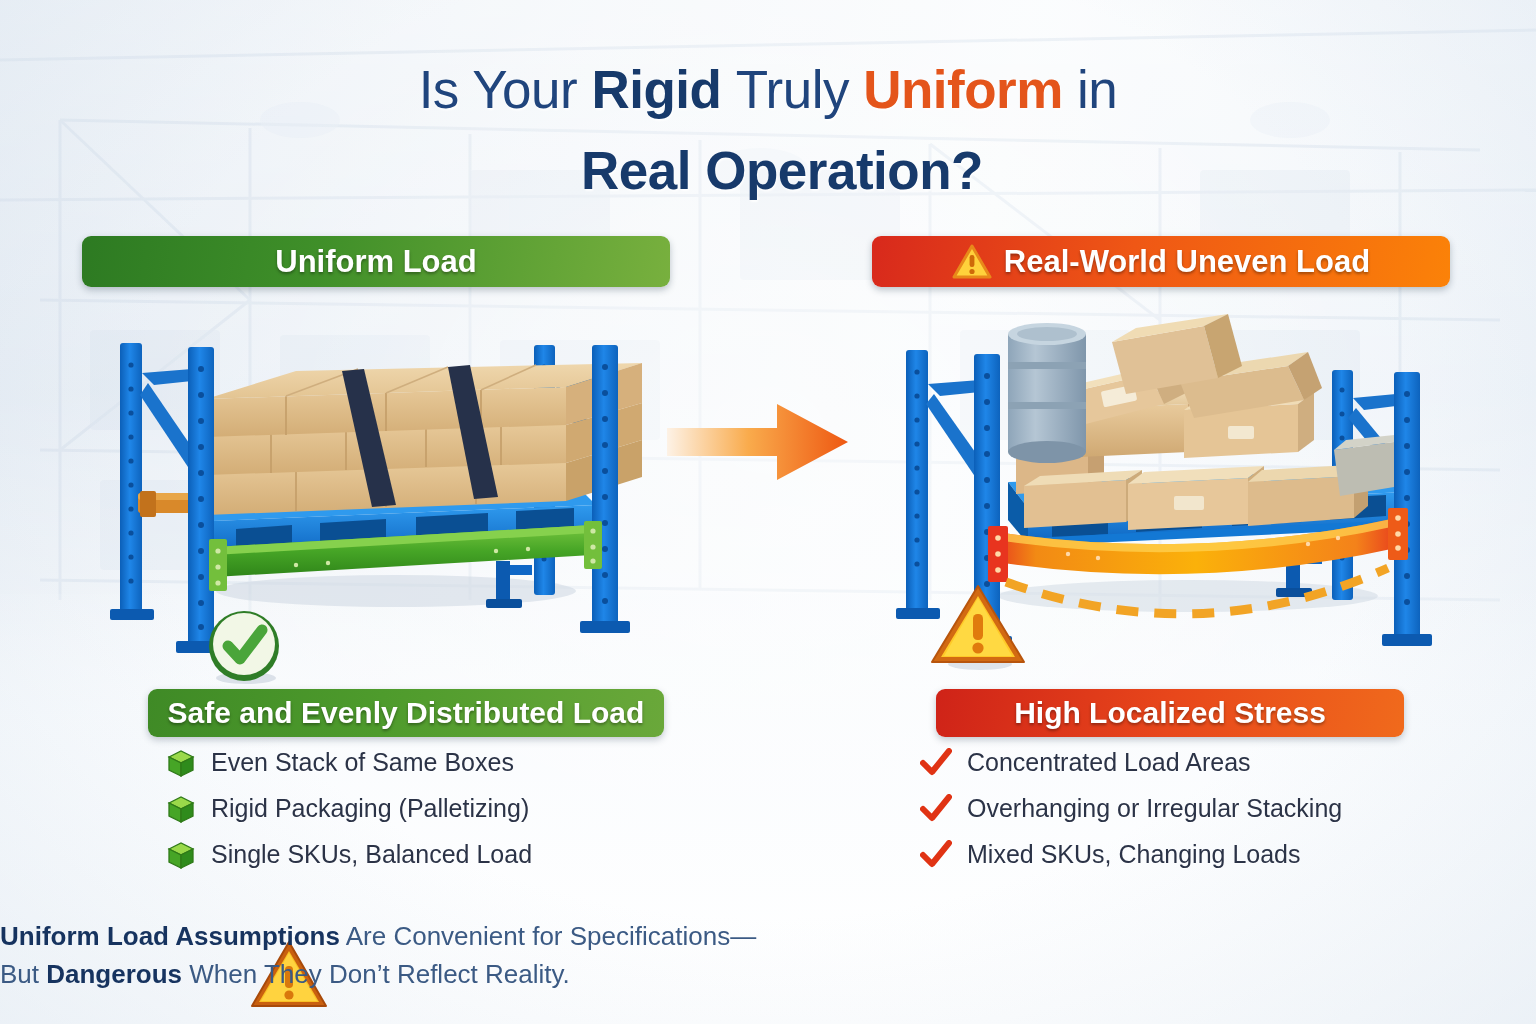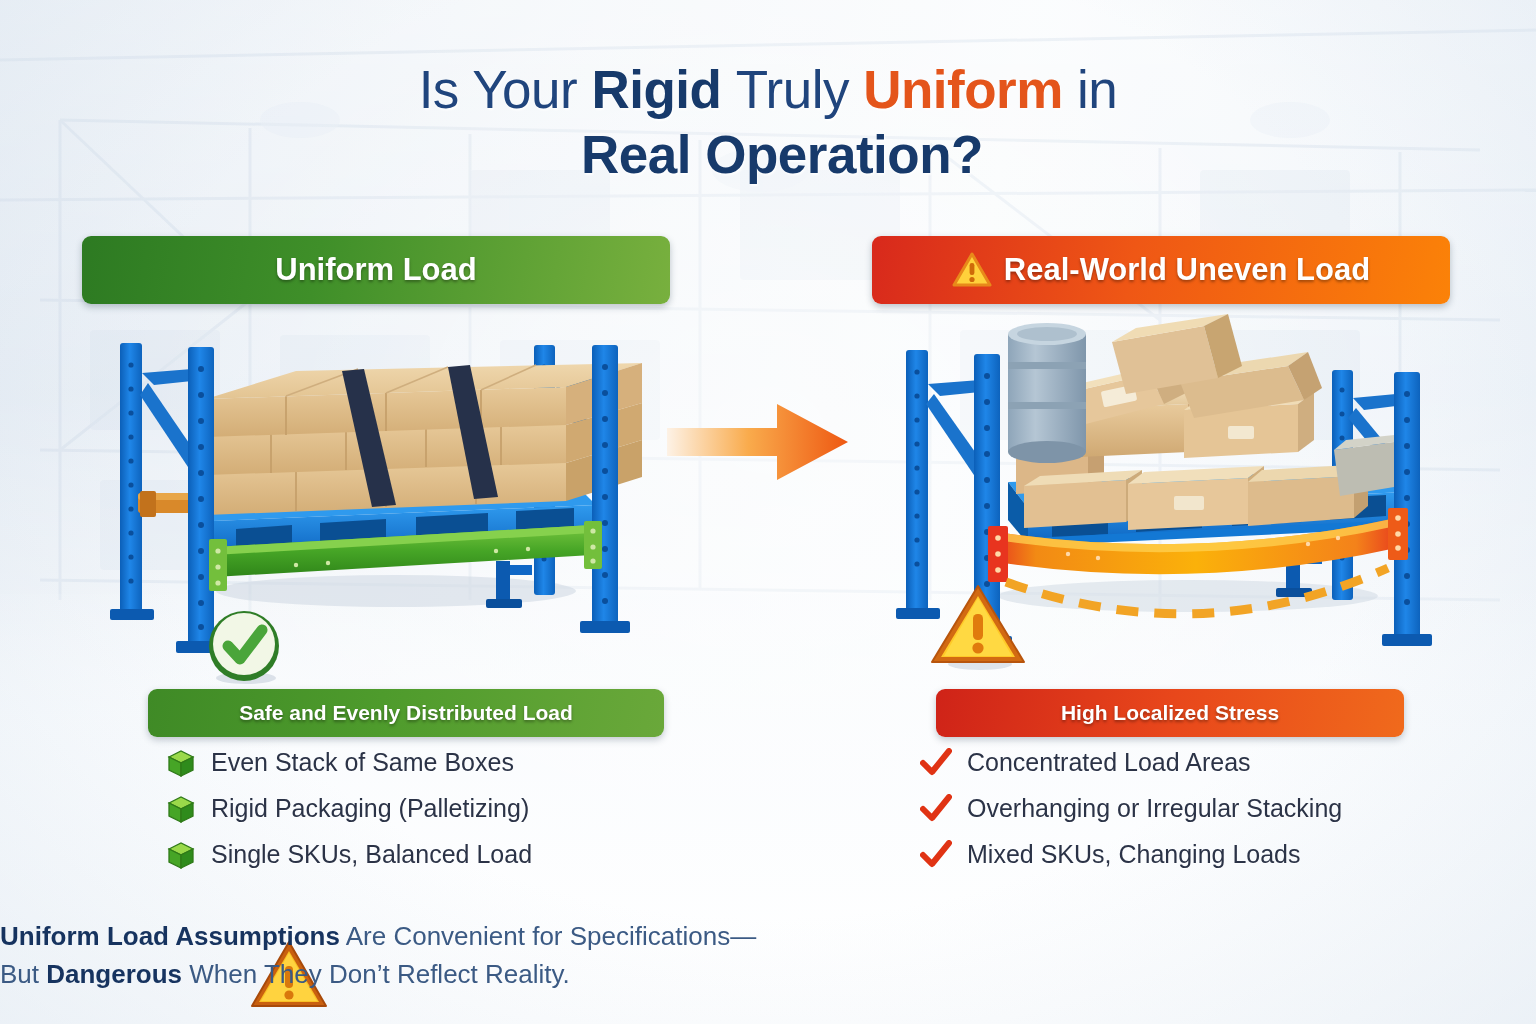--- a/index.html
+++ b/index.html
@@ -32,43 +32,43 @@
   
   .page { position:absolute; inset:0; }
 
   
   .title {
     position:absolute; left:0; right:0; top:60px;
     text-align:center; line-height:1.12;
     letter-spacing:-.5px;
   }
   .title .line { display:block; font-size:53px; }
-  .title .line2 { font-size:53px; margin-top:6px;padding-left:28px; }
+  .title .line2 { font-size:53px; margin-top:22px;padding-left:28px; }
   .tb { font-weight:bold; color:#173a6b; text-shadow:1px 2px 2px rgba(255,255,255,.85); }
   .tl { font-weight:normal; color:#20457d; text-shadow:1px 2px 2px rgba(255,255,255,.85); }
   .to { font-weight:bold; color:#e4551b; text-shadow:1px 2px 2px rgba(255,255,255,.85); }
 
   
   .hdr {
-    position:absolute; height:68px; border-radius:9px;
+    position:absolute; height:51px; border-radius:9px;
     display:flex; align-items:center; justify-content:center; gap:12px;
     color:#fff; font-weight:bold; font-size:31px;
     text-shadow:0 2px 3px rgba(0,0,0,.35);
     box-shadow:0 3px 7px rgba(30,50,70,.28);
   }
   .hdr-left  { left:82px;  top:236px; width:588px;
                background:linear-gradient(100deg,#2d7a22 0%, #3f8f29 40%, #78b03e 100%); }
   .hdr-right { left:872px; top:236px; width:578px;
                background:linear-gradient(100deg,#d8291c 0%, #ef5715 45%, #fb8208 100%); }
 
   
   .banner {
     position:absolute; height:48px; border-radius:9px;
     display:flex; align-items:center; justify-content:center;
-    color:#fff; font-weight:bold; font-size:21px;
+    color:#fff; font-weight:bold; font-size:30px;
     text-shadow:0 2px 3px rgba(0,0,0,.35);
     box-shadow:0 3px 7px rgba(30,50,70,.25);
   }
   .banner-left  { left:148px; top:689px; width:516px;
                   background:linear-gradient(100deg,#3f8a26 0%, #4e9b2c 45%, #6aa83a 100%); }
   .banner-right { left:936px; top:689px; width:468px;
                   background:linear-gradient(100deg,#cf2318 0%, #e8471b 50%, #f06a1c 100%); }
 
   
   .list { position:absolute; }

